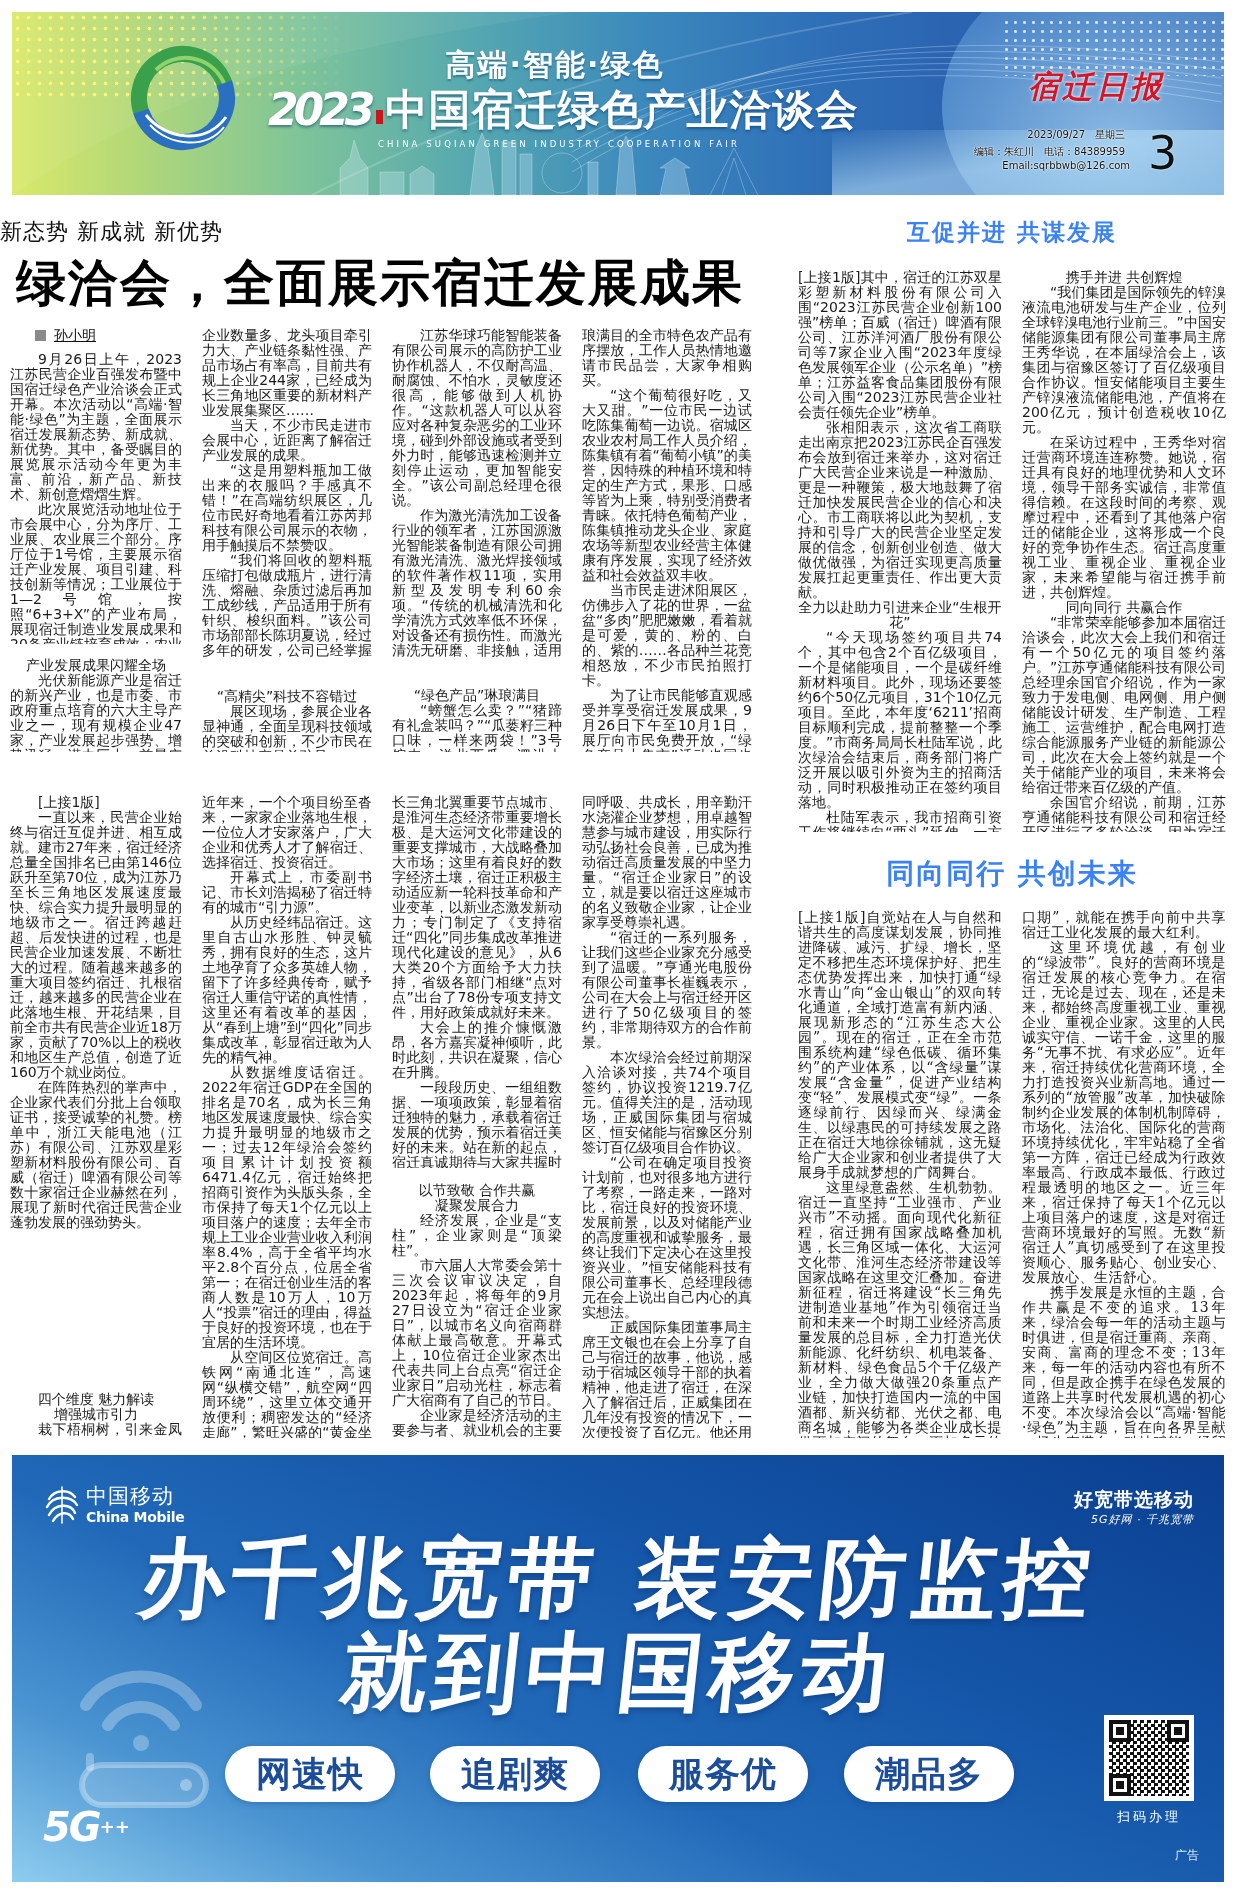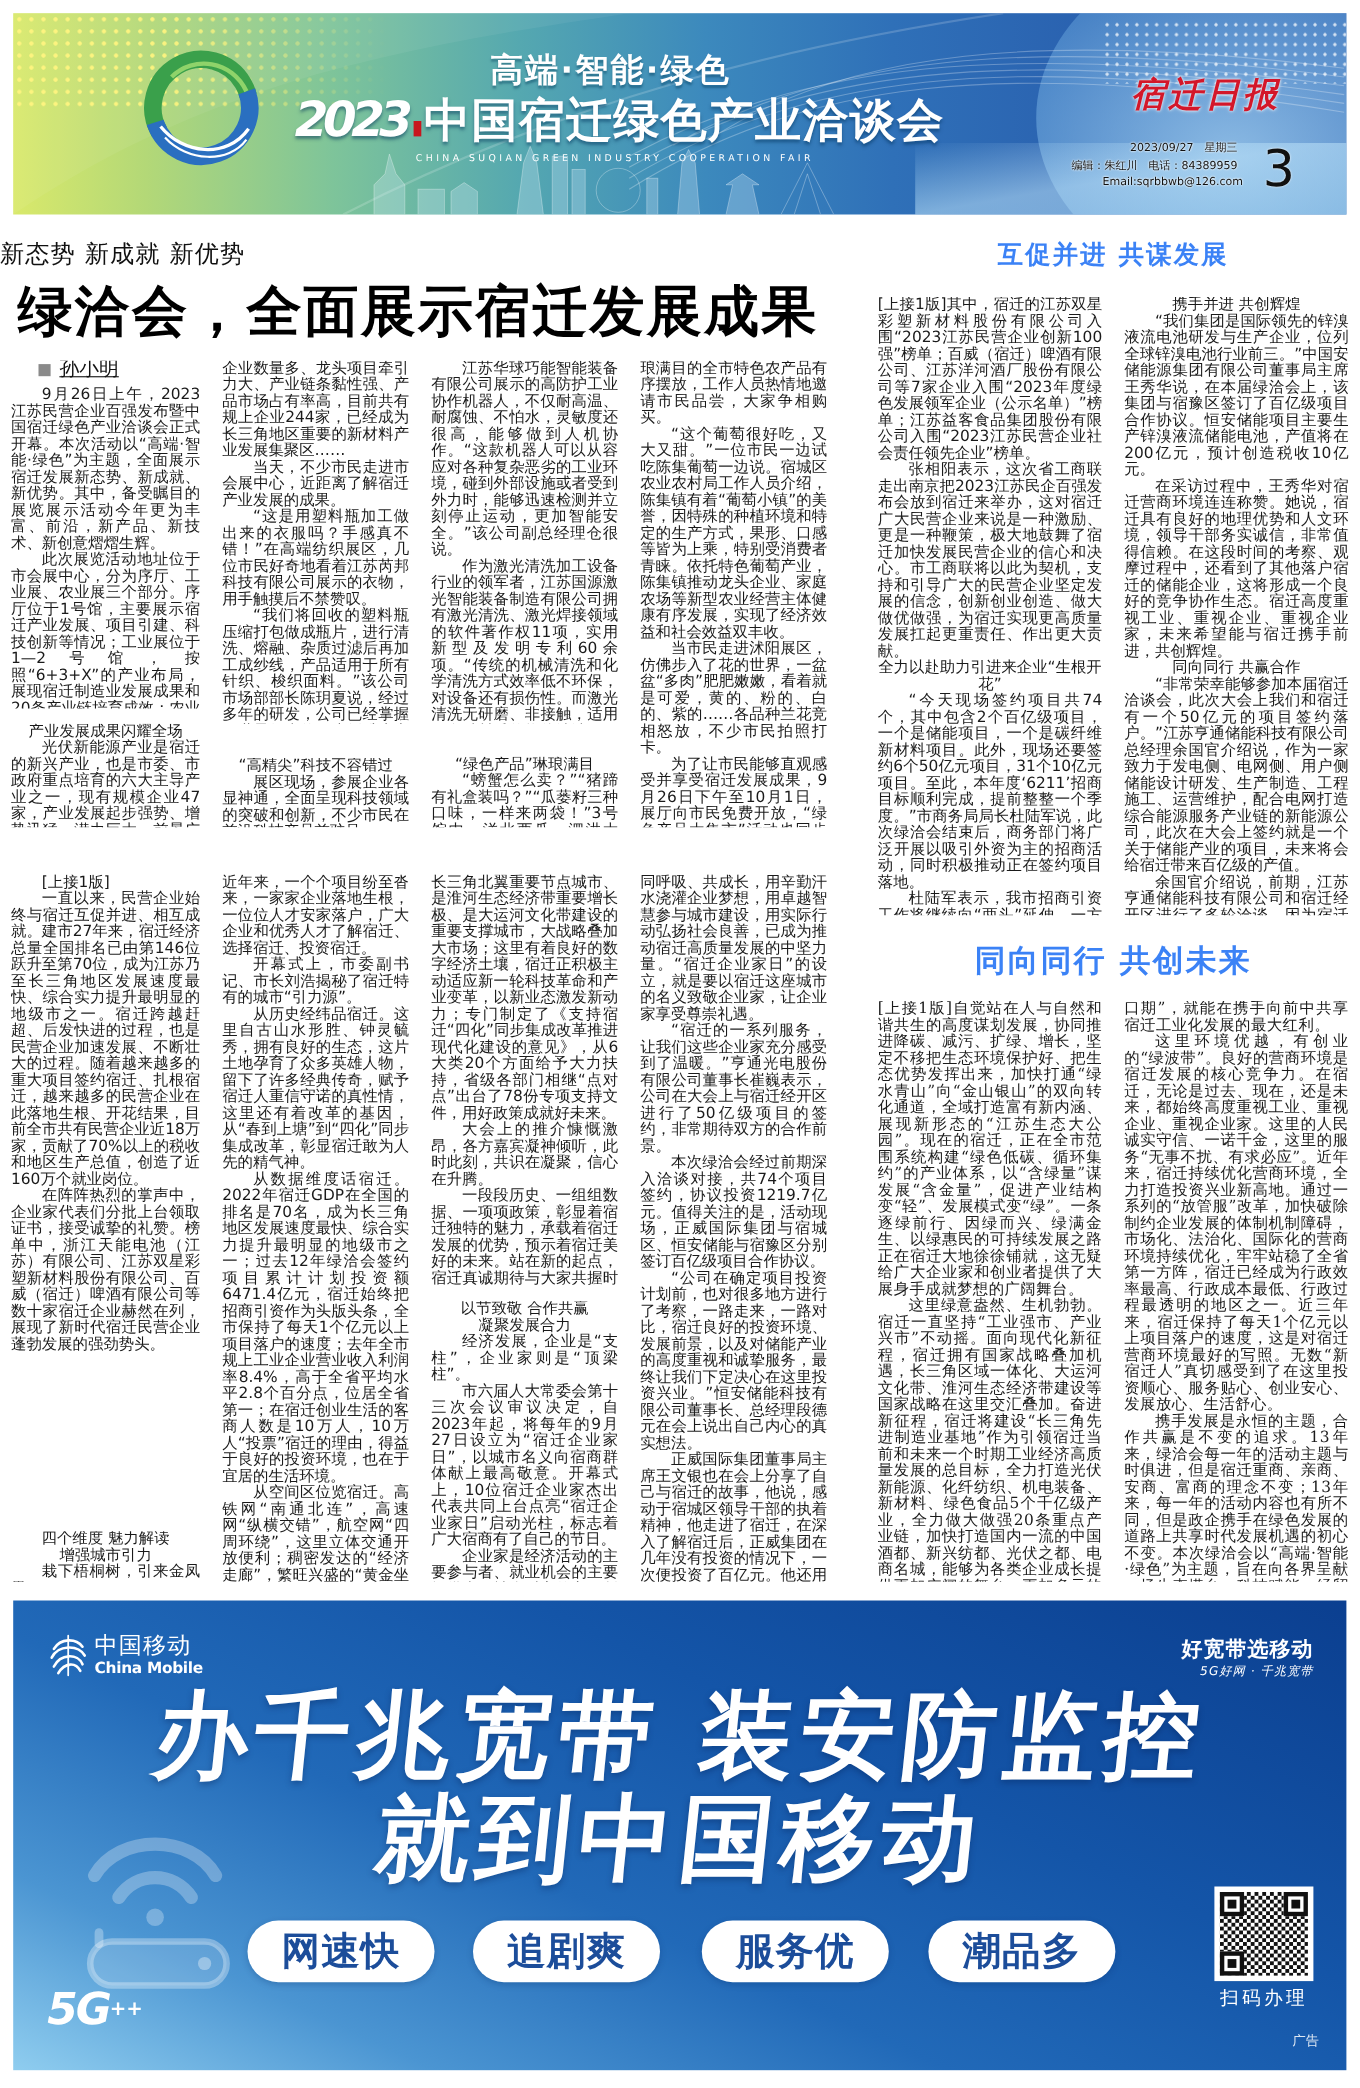--- a/index.html
+++ b/index.html
@@ -49,21 +49,21 @@
   .sec-title.t1 { top: 219px; font-size: 23px; line-height: 26px; letter-spacing: 2px; }
   .sec-title.t2 { top: 858px; font-size: 28px; line-height: 32px; letter-spacing: 2px; }
 
   
   .seg { position: absolute; overflow: hidden; }
   .seg p { margin: 0; font-size: 14px; line-height: 15px; text-align: justify; text-indent: 2em; color: #1a1a1a; }
   .seg p.c { text-indent: 0; }
   .seg p.sub { text-indent: 0; text-align: center; }
   .seg p.jump { text-indent: 2em; }
   .seg.kai p { font-family: "DejaVu Serif", serif; letter-spacing: 0.4px; }
-  .byline { height: 15px; line-height: 15px; font-size: 18px; margin: 0 0 9px 25px; }
+  .byline { height: 15px; line-height: 15px; font-size: 14px; margin: 0 0 9px 25px; }
   .byline .sq { display: inline-block; width: 11px; height: 11px; background: #8a8a8a; margin-right: 8px; vertical-align: -1px; }
   .byline .name { text-decoration: underline; }
 
   
   .ad { position: absolute; left: 12px; top: 1455px; width: 1212px; height: 427px; overflow: hidden; color: #fff;
     background: linear-gradient(205deg, #0b3f90 0%, #1455a8 35%, #2169b8 60%, #4b95d2 82%, #8fcdef 100%); }
   .ad .cm-logo { position: absolute; left: 31px; top: 30px; }
   .ad .cm-cn { position: absolute; left: 74px; top: 29px; font-size: 21px; line-height: 24px; letter-spacing: 1px; }
   .ad .cm-en { position: absolute; left: 74px; top: 54px; font-size: 14px; line-height: 16px; letter-spacing: -0.3px; font-weight: bold; }
   .ad .tag { position: absolute; right: 30px; top: 33px; font-size: 19px; font-weight: bold; line-height: 22px; letter-spacing: 1px; }
@@ -74,21 +74,21 @@
   .ad .hl.l2 { top: 172px; }
   .ad svg.router { position: absolute; left: 56px; top: 192px; }
   .ad .pill { position: absolute; top: 291px; width: 170px; height: 56px; border-radius: 28px; background: #fff;
     color: #1c4d9a; font-size: 35px; font-weight: bold; line-height: 56px; text-align: center; letter-spacing: 1px;
     box-shadow: 0 2px 6px rgba(0,40,100,0.25); }
   .ad .qr { position: absolute; left: 1092px; top: 260px; width: 90px; height: 86px; background: #fff; padding: 5px; }
   .ad .qr .qr-inner { position: relative; width: 100%; height: 100%;
     background: repeating-conic-gradient(#111 0 25%, #fff 0 50%) 0 0/7px 7px; }
   .ad .qr .finder { position: absolute; width: 22px; height: 22px; border: 4px solid #111; background: #fff; }
   .ad .qr .finder::after { content: ""; position: absolute; left: 3px; top: 3px; width: 8px; height: 8px; background: #111; }
-  .ad .qr-label { position: absolute; left: 1086px; top: 352px; width: 102px; text-align: center; font-size: 17px; line-height: 20px; letter-spacing: 3px; }
+  .ad .qr-label { position: absolute; left: 1086px; top: 352px; width: 102px; text-align: center; font-size: 13px; line-height: 20px; letter-spacing: 3px; }
   .ad .badge-5g { position: absolute; left: 31px; top: 350px; font-size: 40px; font-weight: bold; font-style: italic; line-height: 44px; letter-spacing: -2px; }
   .ad .badge-5g .sup { font-size: 18px; vertical-align: top; letter-spacing: 0; }
   .ad .ad-label { position: absolute; left: 1163px; top: 393px; font-size: 12px; line-height: 14px; color: rgba(255,255,255,0.85); }
 </style>
 </head>
 <body>
 
 <div class="banner">
   <div class="dots-left"></div>
   <div class="arc-right"></div>

